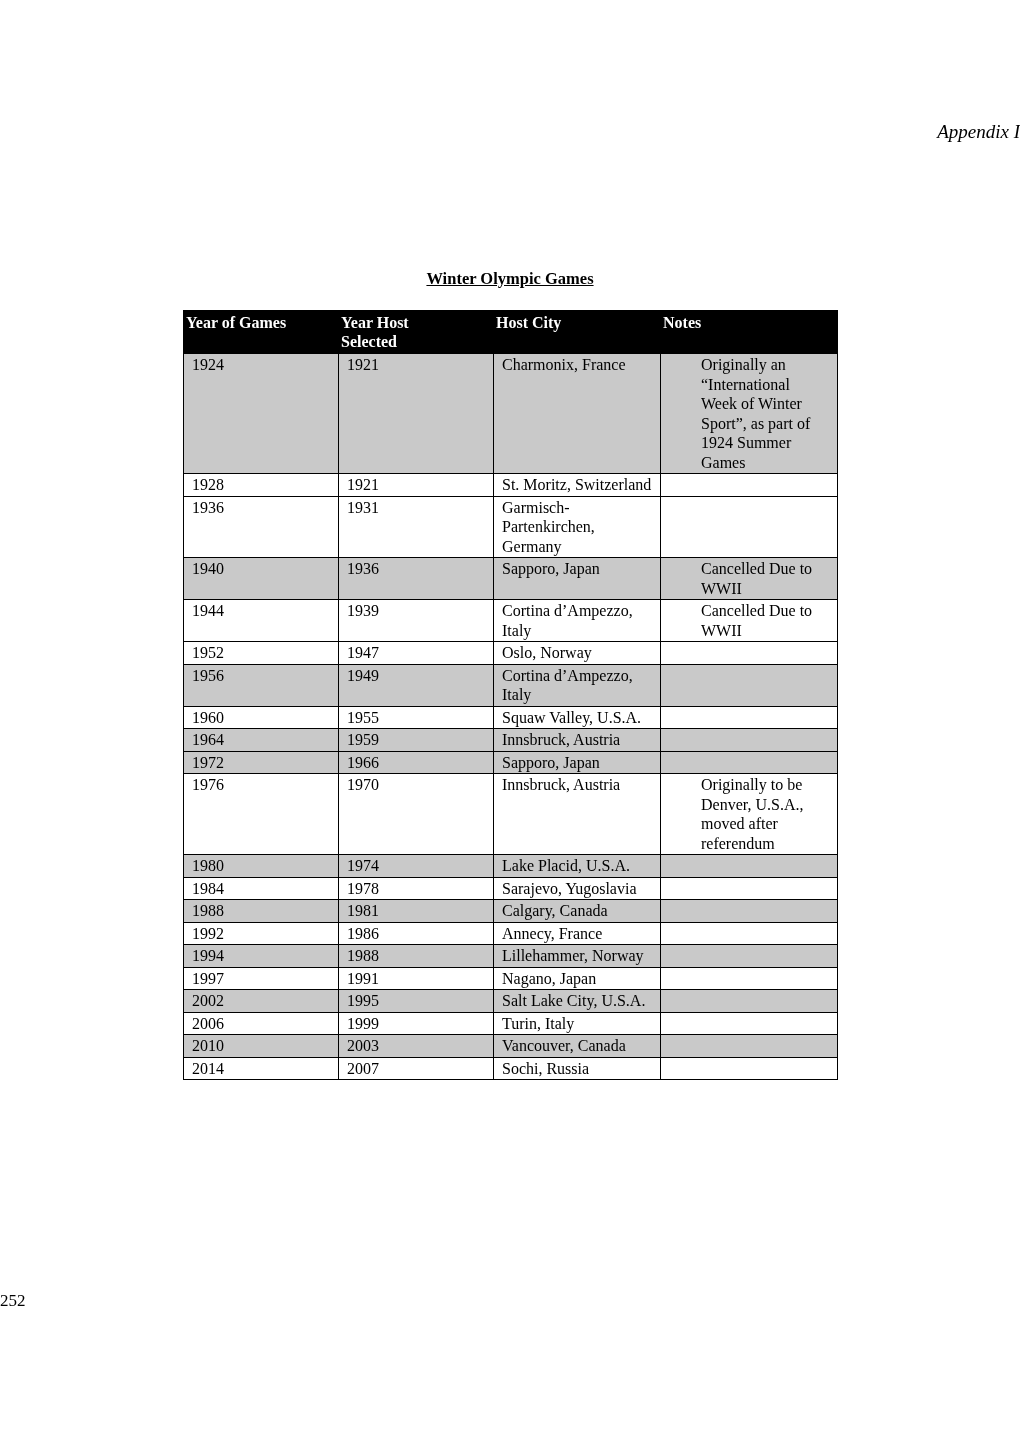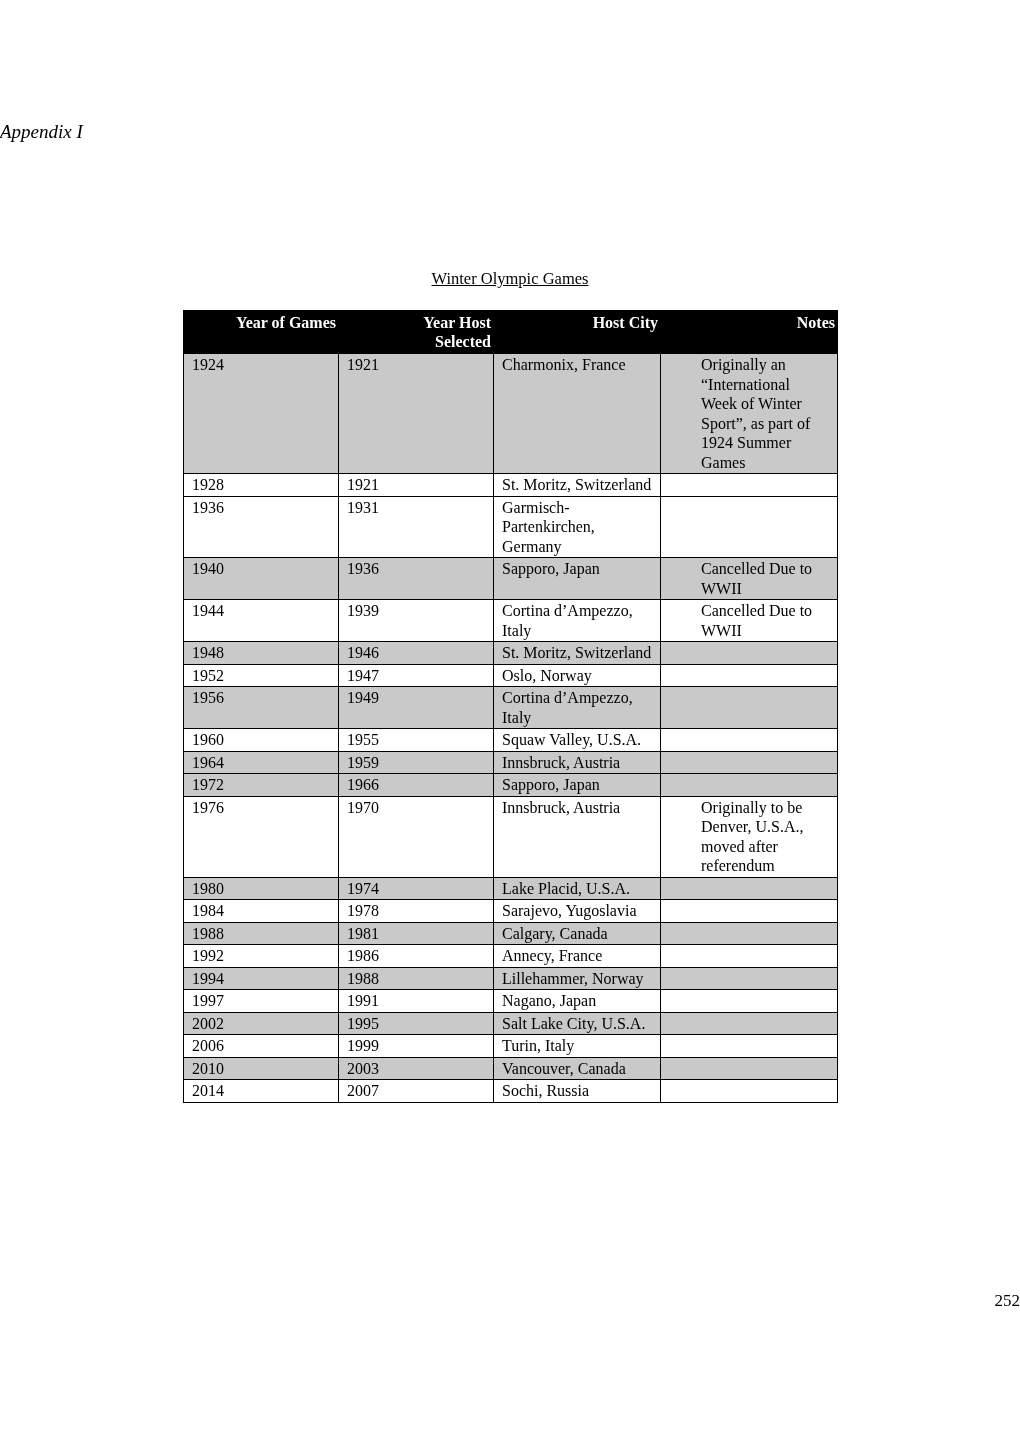--- a/index.html
+++ b/index.html
@@ -14,32 +14,32 @@
   .page {
     position: absolute;
     inset: 0;
     background: #ffffff;
   }
   .appendix-title {
     position: absolute;
     top: 121px;
     left: 0;
     width: 100%;
-    text-align: left;
+    text-align: right;
     font-style: italic;
     font-size: 19px;
     line-height: 22px;
   }
   .table-title {
     position: absolute;
     top: 269px;
     left: 0;
     width: 100%;
     text-align: center;
-    font-weight: normal;
+    font-weight: bold;
     font-size: 16.5px;
     line-height: 20px;
     text-decoration: underline;
   }
   table.olympics {
     position: absolute;
     left: 183px;
     top: 310px;
     width: 654px;
     border-collapse: collapse;
@@ -48,21 +48,21 @@
   }
   table.olympics th, table.olympics td {
     border: 1px solid #000;
     vertical-align: top;
     font-size: 16px;
   }
   table.olympics thead th {
     background: var(--header-bg, #000000);
     color: var(--header-text, #ffffff);
     font-weight: bold;
-    text-align: right;
+    text-align: left;
     line-height: 19px;
     padding: 2px 2px 2px 2px;
     white-space: pre-line;
     border-color: #000;
   }
   table.olympics tbody td {
     line-height: 19.5px;
     padding: 1px 4px 1px 8px;
   }
   table.olympics tbody td.col-year {
@@ -73,21 +73,21 @@
     padding-left: 40px;
   }
   table.olympics tbody tr.shaded td {
     background: var(--row-alt-bg, #c9c9c9);
   }
   .page-number {
     position: absolute;
     top: 1291px;
     left: 0;
     width: 100%;
-    text-align: right;
+    text-align: left;
     font-size: 17px;
     line-height: 20px;
   }
 </style>
 </head>
 <body>
 
 <div class="page">
 
   <div class="appendix-title">Appendix I</div>
@@ -134,26 +134,20 @@
     <td class="col-selected">1936</td>
     <td class="col-city">Sapporo, Japan</td>
     <td class="col-notes">Cancelled Due to WWII</td>
   </tr>
         <tr>
     <td class="col-year">1944</td>
     <td class="col-selected">1939</td>
     <td class="col-city">Cortina d’Ampezzo, Italy</td>
     <td class="col-notes">Cancelled Due to WWII</td>
   </tr>
-        <tr class="shaded">
-    <td class="col-year">1948</td>
-    <td class="col-selected">1946</td>
-    <td class="col-city">St. Moritz, Switzerland</td>
-    <td class="col-notes"></td>
-  </tr>
         <tr>
     <td class="col-year">1952</td>
     <td class="col-selected">1947</td>
     <td class="col-city">Oslo, Norway</td>
     <td class="col-notes"></td>
   </tr>
         <tr class="shaded">
     <td class="col-year">1956</td>
     <td class="col-selected">1949</td>
     <td class="col-city">Cortina d’Ampezzo, Italy</td>

